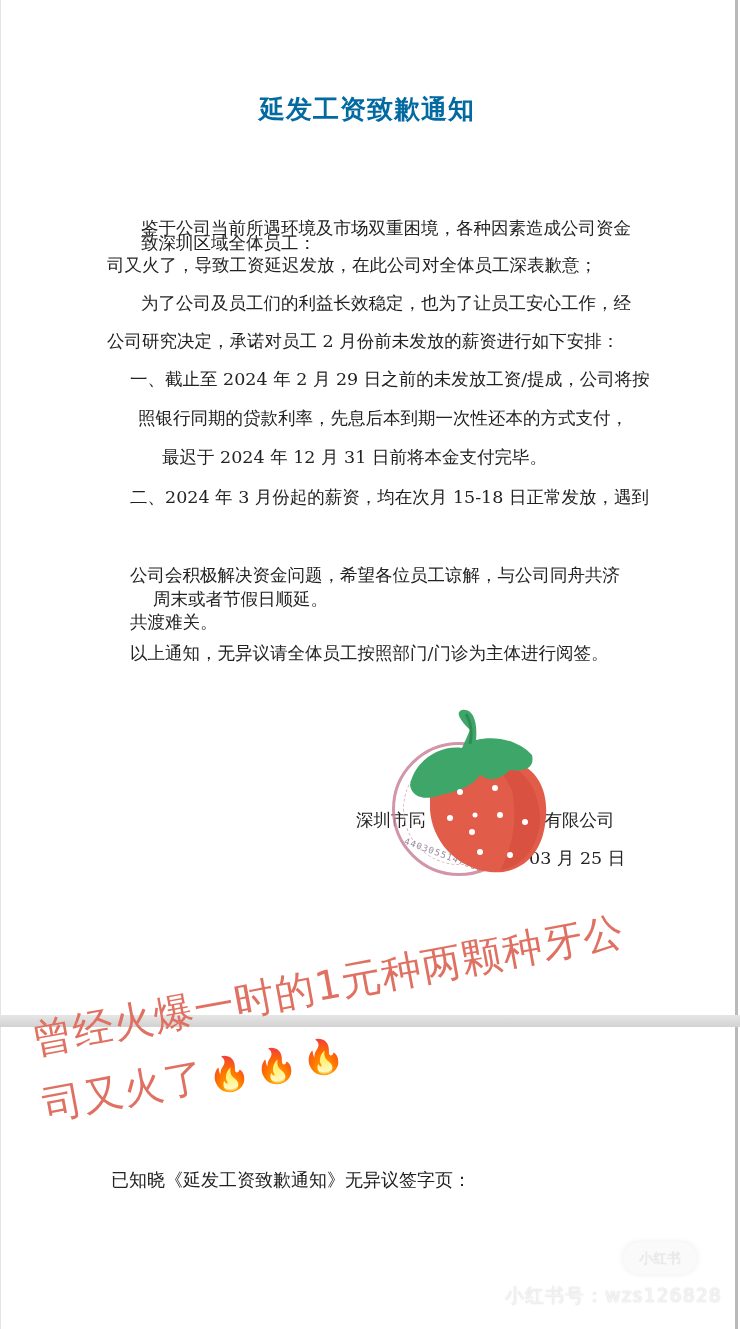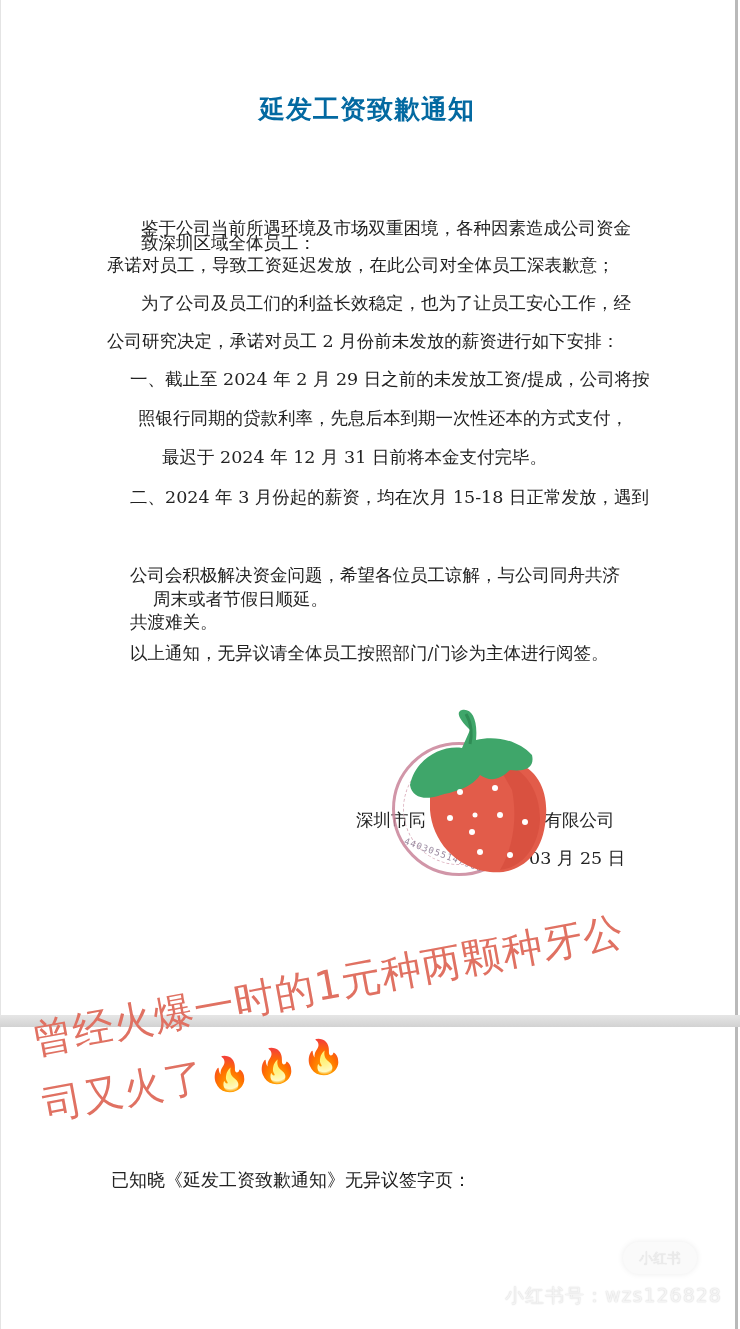--- a/index.html
+++ b/index.html
@@ -66,21 +66,21 @@
 <div class="page page-1"></div>
 <div class="page-gap"></div>
 <div class="page page-2"></div>
 
 <div class="title">延发工资致歉通知</div>
 
 <div class="line" style="left:141px; top:192px;margin-top:40px;">致深圳区域全体员工：</div>
 
 <div id="paras">
     <div class="line" style="left: 141px; top: 217px;">鉴于公司当前所遇环境及市场双重困境，各种因素造成公司资金</div>
-    <div class="line" style="left: 107px; top: 254px;">承诺对员工，导致工资延迟发放，在此公司对全体员工深表歉意；</div>
+    <div class="line" style="left: 107px; top: 254px;">司又火了，导致工资延迟发放，在此公司对全体员工深表歉意；</div>
     <div class="line" style="left: 141px; top: 292px;">为了公司及员工们的利益长效稳定，也为了让员工安心工作，经</div>
     <div class="line" style="left: 107px; top: 330px;">公司研究决定，承诺对员工 2 月份前未发放的薪资进行如下安排：</div>
     <div class="line" style="left: 130px; top: 368px;">一、截止至 2024 年 2 月 29 日之前的未发放工资/提成，公司将按</div>
     <div class="line" style="left: 138px; top: 407px;">照银行同期的贷款利率，先息后本到期一次性还本的方式支付，</div>
     <div class="line" style="left: 162px; top: 446px;">最迟于 2024 年 12 月 31 日前将本金支付完毕。</div>
     <div class="line" style="left: 130px; top: 486px;">二、2024 年 3 月份起的薪资，均在次月 15-18 日正常发放，遇到</div>
     <div class="line" style="left: 153px; top: 540px; margin-top: 48px;">周末或者节假日顺延。</div>
     <div class="line" style="left: 130px; top: 564px;">公司会积极解决资金问题，希望各位员工谅解，与公司同舟共济</div>
     <div class="line" style="left: 130px; top: 603px; margin-top: 8px;">共渡难关。</div>
     <div class="line" style="left: 130px; top: 642px;">以上通知，无异议请全体员工按照部门/门诊为主体进行阅签。</div>

